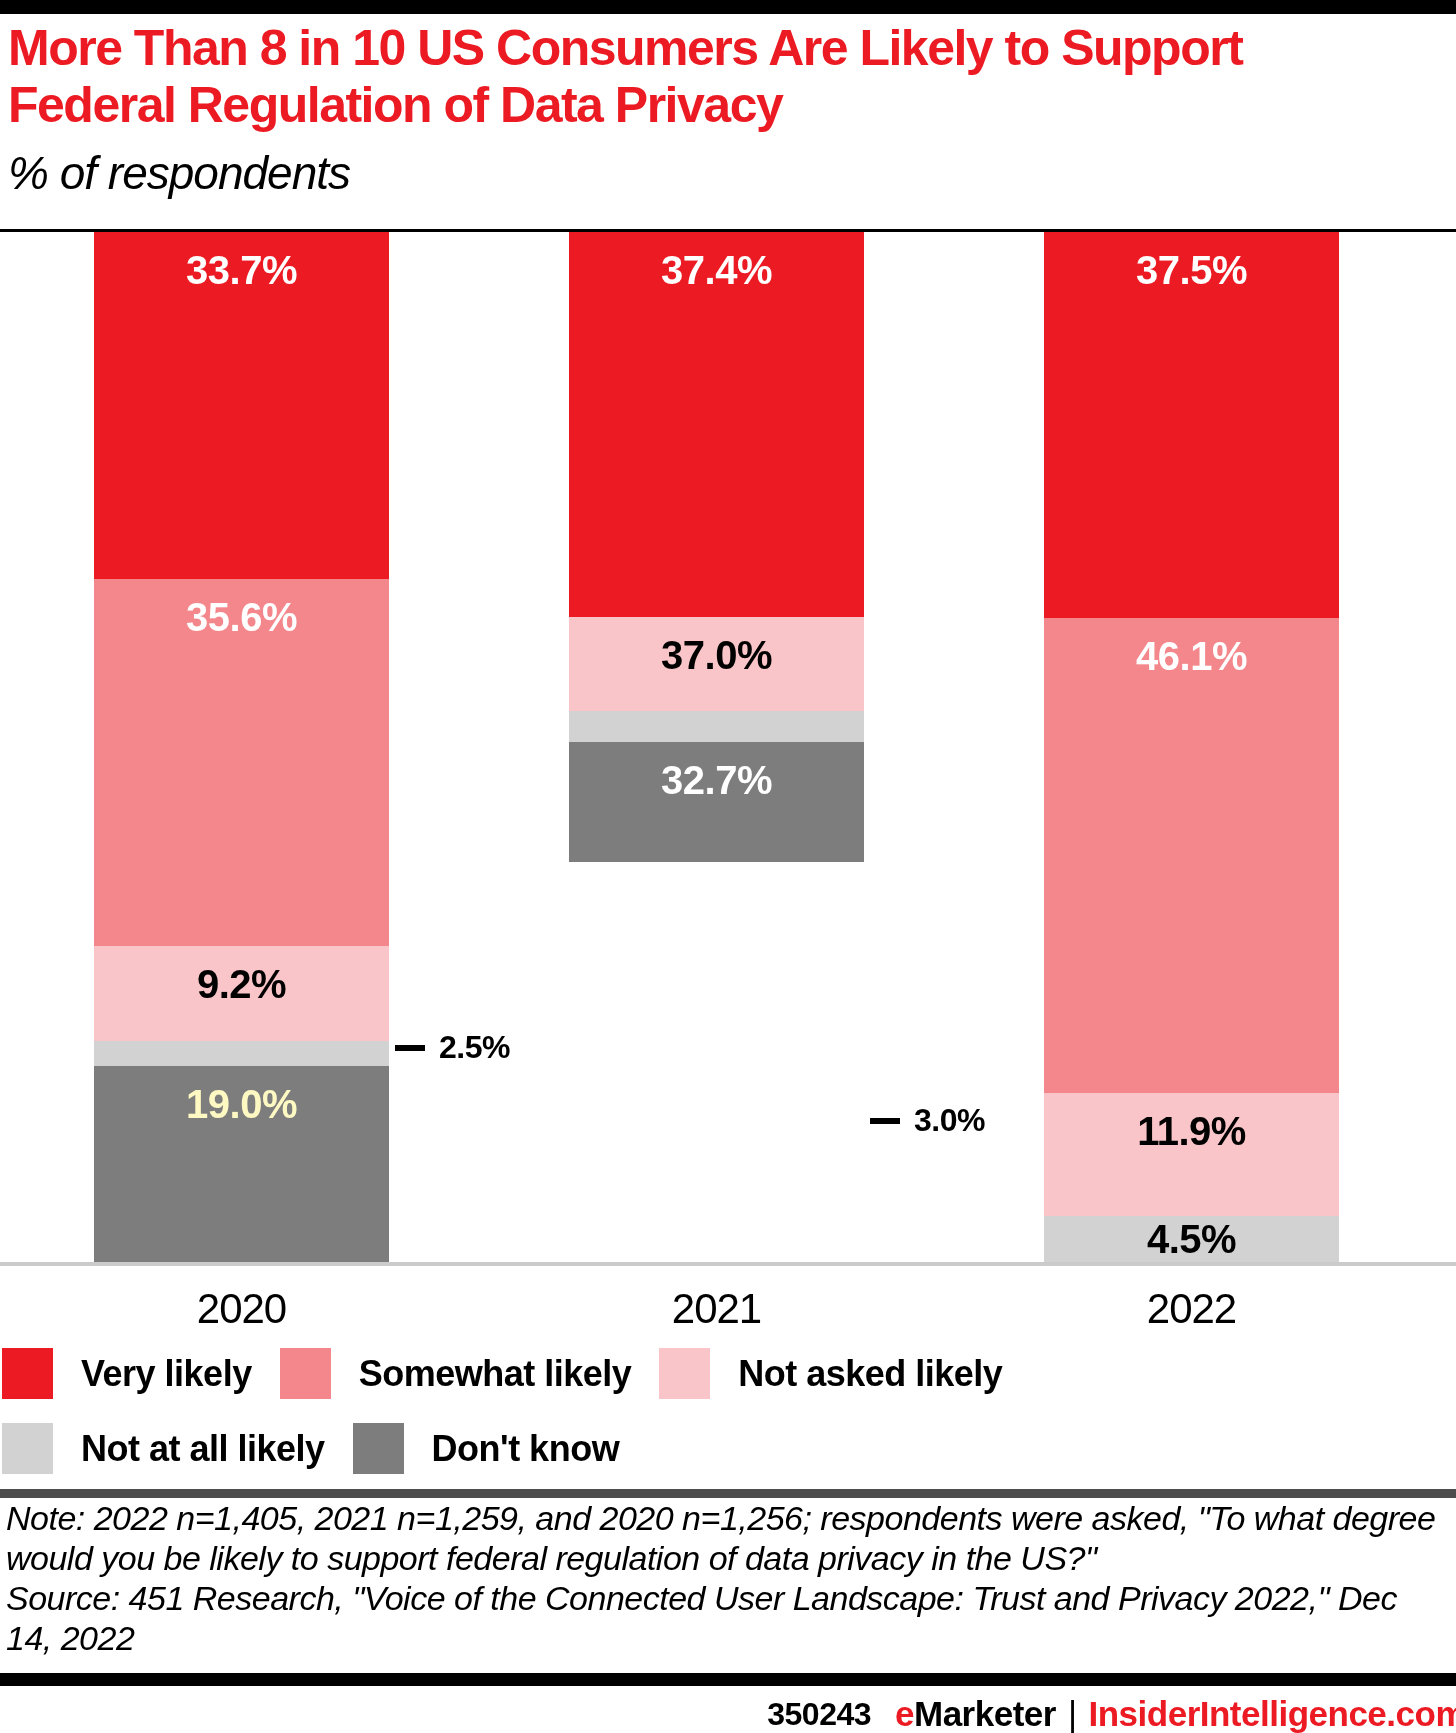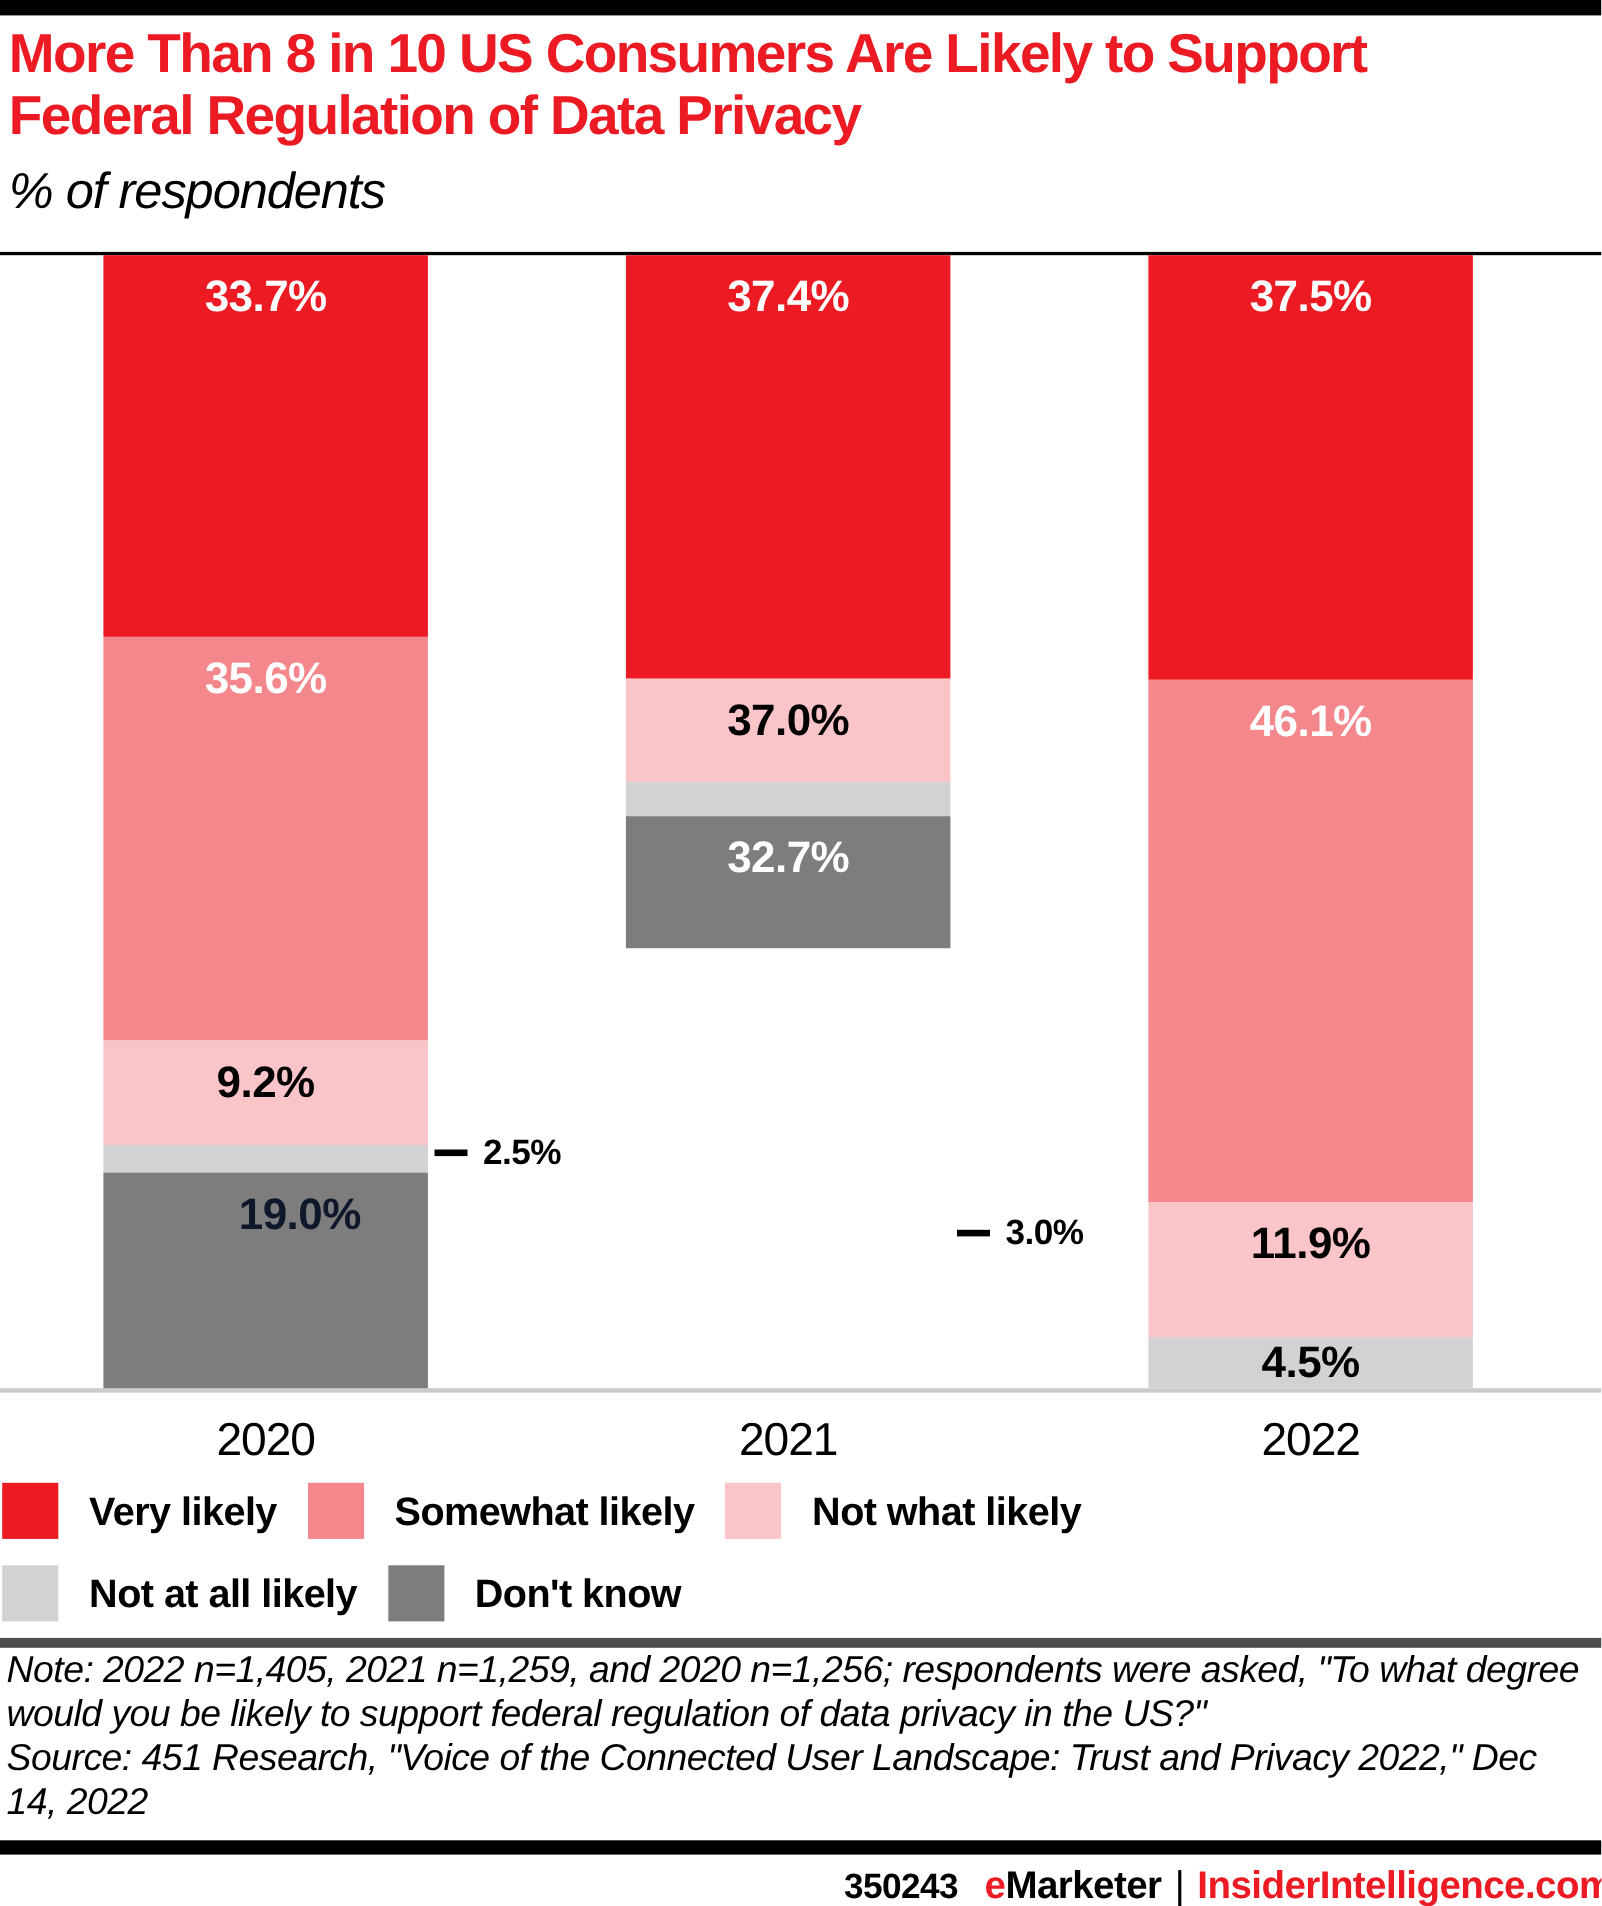--- a/index.html
+++ b/index.html
@@ -67,21 +67,21 @@
           <div class="seg-label top" style="color: rgb(255, 255, 255);">33.7%</div>
         </div>
         <div class="seg" style="height: 35.6%; background: rgb(244, 135, 139);">
           <div class="seg-label top" style="color: rgb(255, 255, 255);">35.6%</div>
         </div>
         <div class="seg" style="height: 9.2%; background: rgb(249, 197, 200);">
           <div class="seg-label top" style="color: rgb(0, 0, 0);">9.2%</div>
         </div>
         <div class="seg" style="height: 2.5%; background: rgb(210, 210, 210);"></div>
         <div class="seg" style="height: 19%; background: rgb(125, 125, 125);">
-          <div class="seg-label top" style="color: #0f172a; padding-left: 31px;">19.0%</div>
+          <div class="seg-label top" style="color: #fef9c3;">19.0%</div>
         </div>
       </div>
       <div class="callout" style="left: 870px; top: 870.04px;">
         <div class="callout-dash"></div>
         <div class="callout-text">3.0%</div>
       </div>
       <div class="bar" style="left: 569px;">
         <div class="seg" style="height: 37.4%; background: rgb(236, 27, 35);">
           <div class="seg-label top" style="color: rgb(255, 255, 255);">37.4%</div>
         </div>
@@ -120,21 +120,21 @@
         <div class="legend-item">
           <div class="swatch" style="background: rgb(236, 27, 35);"></div>
           <div class="legend-label">Very likely</div>
         </div>
         <div class="legend-item">
           <div class="swatch" style="background: rgb(244, 135, 139);"></div>
           <div class="legend-label">Somewhat likely</div>
         </div>
         <div class="legend-item">
           <div class="swatch" style="background: rgb(249, 197, 200);"></div>
-          <div class="legend-label">Not what likely</div>
+          <div class="legend-label">Not asked likely</div>
         </div>
       </div>
       <div class="legend-row">
         <div class="legend-item">
           <div class="swatch" style="background: rgb(210, 210, 210);"></div>
           <div class="legend-label">Not at all likely</div>
         </div>
         <div class="legend-item">
           <div class="swatch" style="background: rgb(125, 125, 125);"></div>
           <div class="legend-label">Don't know</div>

